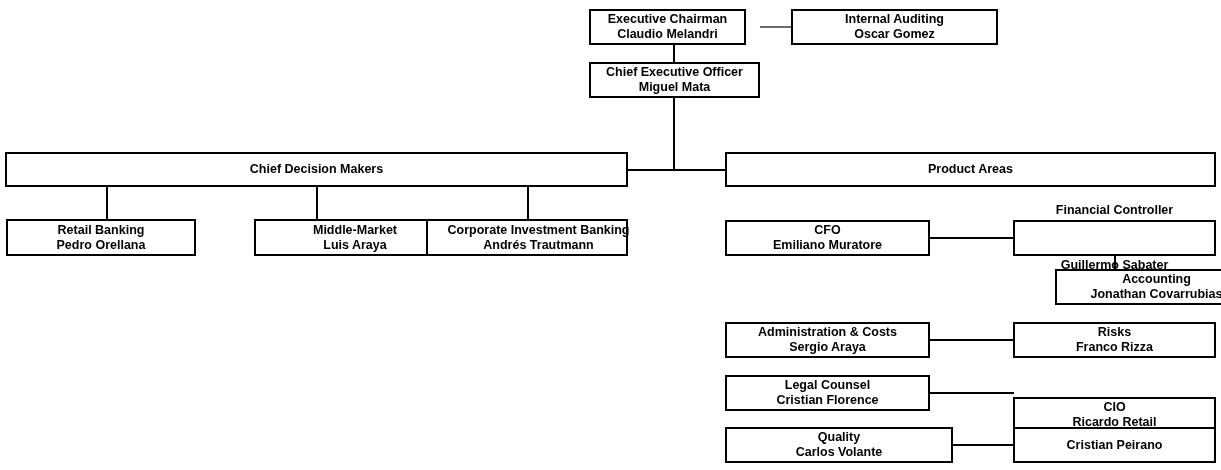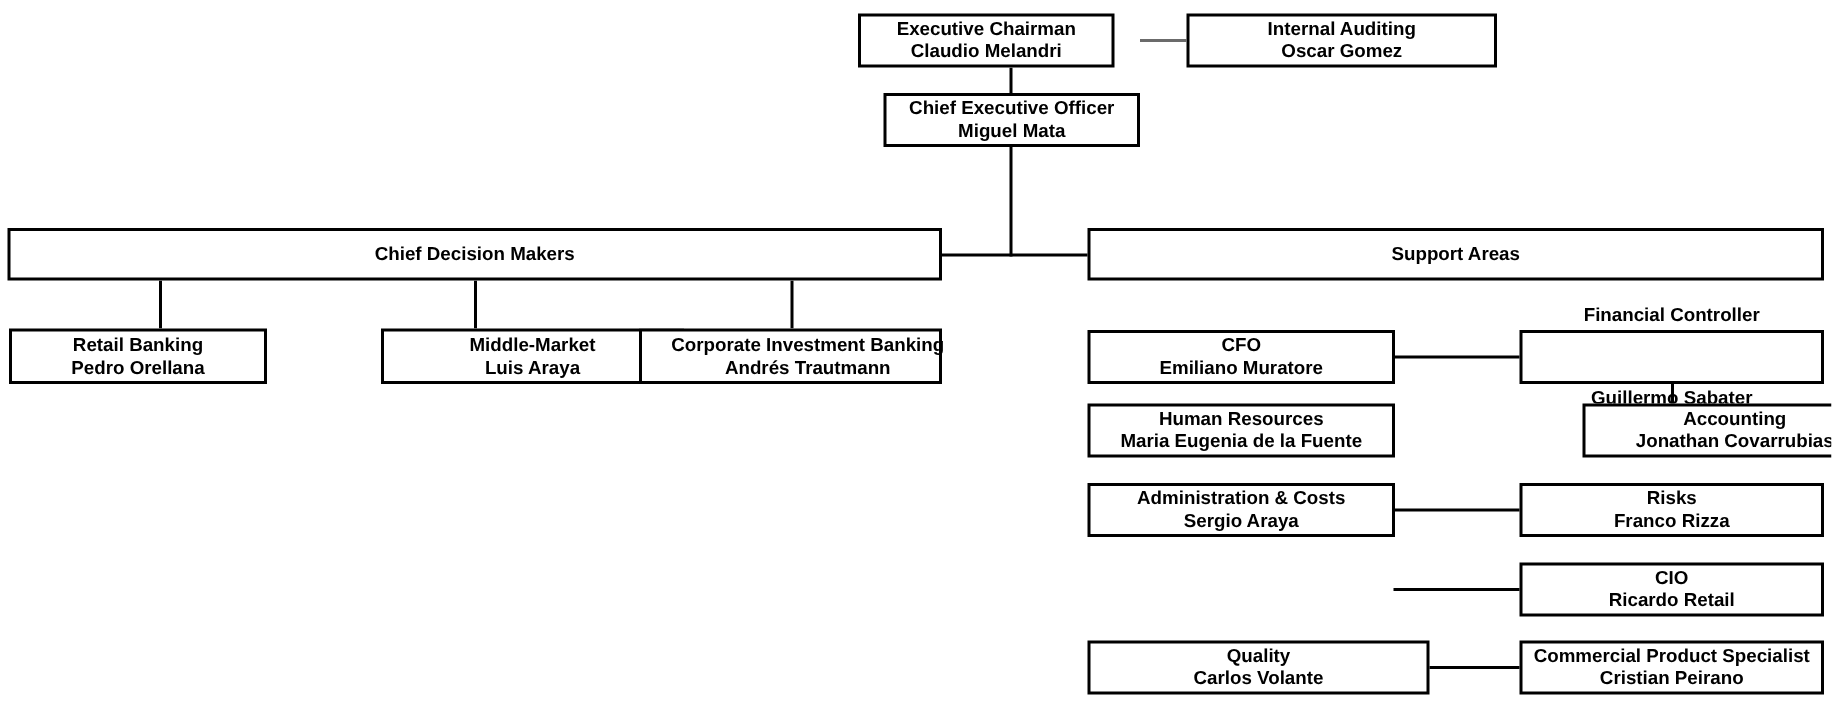--- a/index.html
+++ b/index.html
@@ -57,21 +57,21 @@
     height: 2px;
   }
 </style>
 </head>
 <body>
 
 <div id="chart-root">
 
   <div class="conn gray" style="left:760px; top:26px; width:31px;"></div>
 
-  <div class="node" style="left:572px; top:9px; width:171px; height:36px;">
+  <div class="node" style="left:589px; top:9px; width:157px; height:36px;">
     <span class="title">Executive Chairman</span>
     <span class="person">Claudio Melandri</span>
   </div>
 
   <div class="node" style="left:791px; top:9px; width:207px; height:36px;">
     <span class="title">Internal Auditing</span>
     <span class="person">Oscar Gomez</span>
   </div>
 
   <div class="conn v" style="left:673px; top:45px; height:17px;"></div>
@@ -85,88 +85,87 @@
   <div class="conn h" style="left:628px; top:169px; width:99px;"></div>
 
   <div class="node single" style="left:5px; top:152px; width:623px; height:35px;">
     <span class="title">Chief Decision Makers</span>
   </div>
 
   <div class="conn v" style="left:106px; top:187px; height:32px;"></div>
   <div class="conn v" style="left:316px; top:187px; height:32px;"></div>
   <div class="conn v" style="left:527px; top:187px; height:32px;"></div>
 
-  <div class="node" style="left:6px; top:219px; width:172px; height:37px;">
+  <div class="node" style="left:6px; top:219px; width:190px; height:37px;">
     <span class="title">Retail Banking</span>
     <span class="person">Pedro Orellana</span>
   </div>
 
   <div class="node" style="left:214px; top:219px; width:202px; height:37px;margin-left:40px;">
     <span class="title">Middle-Market</span>
     <span class="person">Luis Araya</span>
   </div>
 
   <div class="node" style="left:426px; top:219px; width:202px; height:37px;padding-left:23px;">
     <span class="title">Corporate Investment Banking</span>
     <span class="person">Andrés Trautmann</span>
   </div>
 
   <div class="node single" style="left:725px; top:152px; width:491px; height:35px;">
-    <span class="title">Support Areas</span>
+    <span class="title">Product Areas</span>
   </div>
 
   <div class="conn h" style="left:929px; top:237px; width:85px;"></div>
 
   <div class="node" style="left:725px; top:220px; width:205px; height:36px;">
     <span class="title">CFO</span>
     <span class="person">Emiliano Muratore</span>
   </div>
 
   <div class="node" style="left:1013px; top:220px; width:203px; height:36px;gap:40px;">
     <span class="title">Financial Controller</span>
     <span class="person">Guillermo Sabater</span>
   </div>
 
   <div class="conn v" style="left:1114px; top:256px; height:13px;"></div>
 
-  <div class="node" style="left:725px; top:269px; width:205px; height:36px;">
-    <span class="title">Human Resources</span>
-    <span class="person">Maria Eugenia de la Fuente</span>
-  </div>
 
   <div class="node" style="left:1013px; top:269px; width:203px; height:36px;margin-left:42px;">
     <span class="title">Accounting</span>
     <span class="person">Jonathan Covarrubias</span>
   </div>
 
   <div class="conn h" style="left:929px; top:339px; width:85px;"></div>
 
   <div class="node" style="left:725px; top:322px; width:205px; height:36px;">
     <span class="title">Administration &amp; Costs</span>
     <span class="person">Sergio Araya</span>
   </div>
 
   <div class="node" style="left:1013px; top:322px; width:203px; height:36px;">
     <span class="title">Risks</span>
     <span class="person">Franco Rizza</span>
   </div>
 
   <div class="conn h" style="left:929px; top:392px; width:85px;"></div>
 
+  <div class="node" style="left:725px; top:375px; width:205px; height:36px;">
+    <span class="title">Legal Counsel</span>
+    <span class="person">Cristian Florence</span>
+  </div>
 
-  <div class="node" style="left:1013px; top:375px; width:203px; height:36px;">
+  <div class="node" style="left:1013px; top:397px; width:203px; height:36px;">
     <span class="title">CIO</span>
     <span class="person">Ricardo Retail</span>
   </div>
 
   <div class="conn h" style="left:929px; top:444px; width:85px;"></div>
 
   <div class="node" style="left:725px; top:427px; width:228px; height:36px;">
     <span class="title">Quality</span>
     <span class="person">Carlos Volante</span>
   </div>
 
   <div class="node" style="left:1013px; top:427px; width:203px; height:36px;">
-    <span class="title">Commercial Product Specialist</span>
     <span class="person">Cristian Peirano</span>
   </div>
 
 </div>
 
 </body></html>

